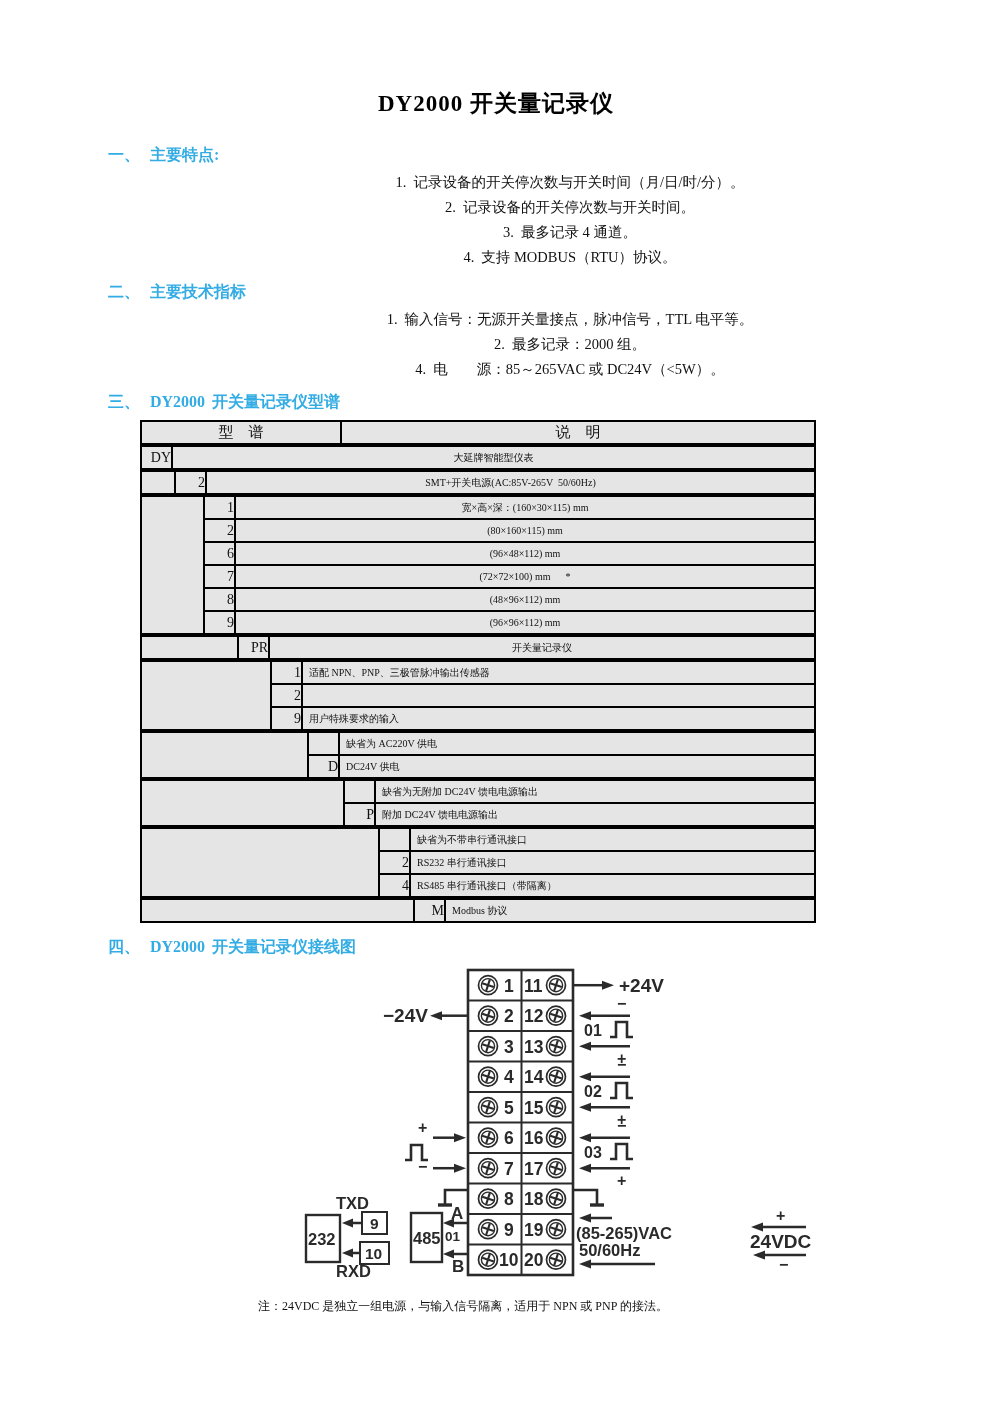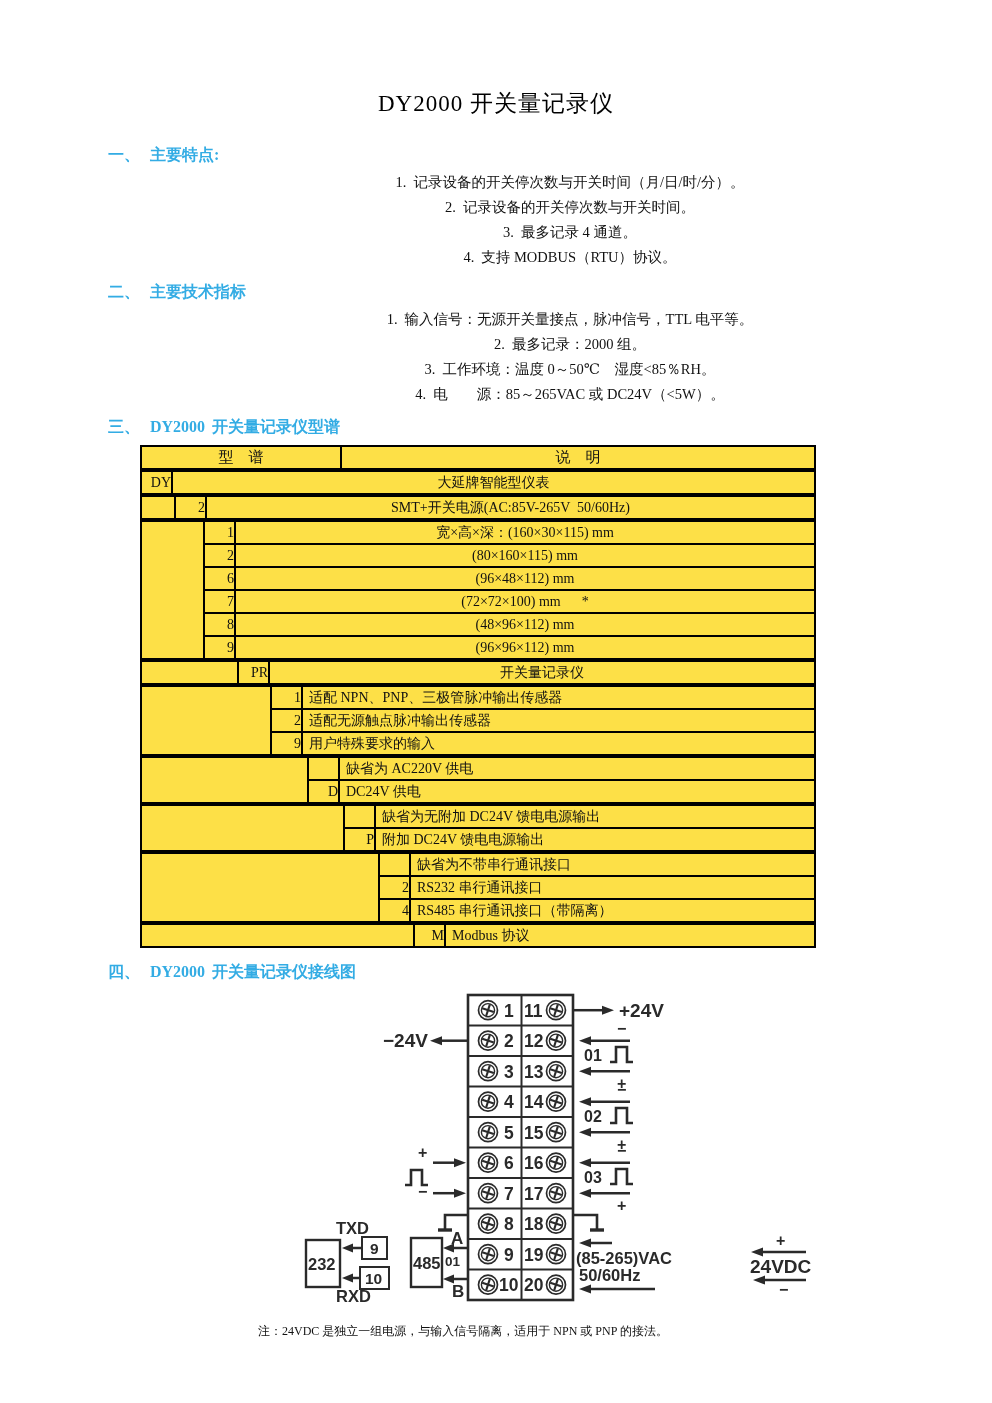--- a/index.html
+++ b/index.html
@@ -2,46 +2,46 @@
 <html><head>
 <meta charset="utf-8">
 <style>
   html,body{margin:0;padding:0;}
   body{
     width:992px;height:1403px;background:#ffffff;overflow:hidden;
     font-family:"Liberation Serif","DejaVu Serif",serif;color:#111;
     position:relative;
   }
   .title{
-    padding-top:88px;text-align:center;font-size:23px;font-weight:normal;
+    padding-top:88px;text-align:center;font-size:23px;font-weight:bold;
     letter-spacing:1px;color:#000;
   }
   .heading{display:flex;align-items:baseline;margin-left:108px;
     color:#33ace4;font-weight:bold;font-size:16px;}
   .heading .num{width:42px;}
   .heading .brand{margin-right:7px;font-family:"Liberation Serif",serif;}
   .h1{margin-top:26px;}
   .h2{margin-top:12px;}
   .h3{margin-top:10px;}
   .h4{margin-top:14px;}
   .items{margin-left:148px;margin-top:4px;text-align:center;}
   .it{height:25px;line-height:25px;font-size:14.5px;white-space:pre;}
   .it .n{padding-right:7px;}
   
   .mtable{width:676px;margin:7px 0 0 140px;}
-  .tg{display:flex;border:2px solid #000;background:#fde047;}
+  .tg{display:flex;border:2px solid #000;background:#e5e5e5;}
   .hc{height:21px;line-height:21px;text-align:center;font-size:15px;white-space:pre;}
   .hc.first{width:198px;border-right:2px solid #000;}
   .hc.last{flex:1;}
   .sp{border-right:2px solid #000;flex:0 0 auto;}
   .rows{flex:1;display:flex;flex-direction:column;}
   .trow{display:flex;height:21px;line-height:21px;}
   .rows .trow + .trow{border-top:2px solid #000;}
   .code{width:29px;flex:0 0 auto;border-right:2px solid #000;text-align:right;font-size:14px;white-space:pre;}
-  .desc{flex:1;font-size:14px;padding:0 6px;white-space:pre;}
+  .desc{flex:1;font-size:10px;padding:0 6px;white-space:pre;}
   .center{text-align:center;}
   
   .diagram{position:relative;height:332px;margin-top:0;}
   .diagram svg{display:block;}
   .diagram text{font-family:"Liberation Sans","DejaVu Sans",sans-serif;font-weight:bold;fill:#2a2a2a;}
   .note{margin:8px 0 0 258px;font-size:12px;white-space:pre;}
 </style>
 </head>
 <body>
 
@@ -58,21 +58,20 @@
   <div class="it"><span class="n">4.</span><span>支持 MODBUS（RTU）协议。</span></div>
 </div>
 
 <div class="heading h2">
   <span class="num">二、</span>
   <span>主要技术指标</span>
 </div>
 <div class="items">
   <div class="it"><span class="n">1.</span><span>输入信号：无源开关量接点，脉冲信号，TTL 电平等。</span></div>
   <div class="it"><span class="n">2.</span><span>最多记录：2000 组。</span></div>
-  <div class="it"><span class="n">3.</span><span>工作环境：温度 0～50℃    湿度&lt;85％RH。</span></div>
   <div class="it"><span class="n">4.</span><span>电        源：85～265VAC 或 DC24V（&lt;5W）。</span></div>
 </div>
 
 <div class="heading h3">
   <span class="num">三、</span>
   <span class="brand">DY2000</span>
   <span>开关量记录仪型谱</span>
 </div>
 
 <div class="mtable">
@@ -137,21 +136,20 @@
   </div>
   <div class="tg">
     <div class="sp" style="width:128px"></div>
     <div class="rows">
       <div class="trow">
           <div class="code">1</div>
           <div class="desc">适配 NPN、PNP、三极管脉冲输出传感器</div>
         </div>
       <div class="trow">
           <div class="code">2</div>
-          <div class="desc">适配无源触点脉冲输出传感器</div>
         </div>
       <div class="trow">
           <div class="code">9</div>
           <div class="desc">用户特殊要求的输入</div>
         </div>
     </div>
   </div>
   <div class="tg">
     <div class="sp" style="width:165px"></div>
     <div class="rows">

